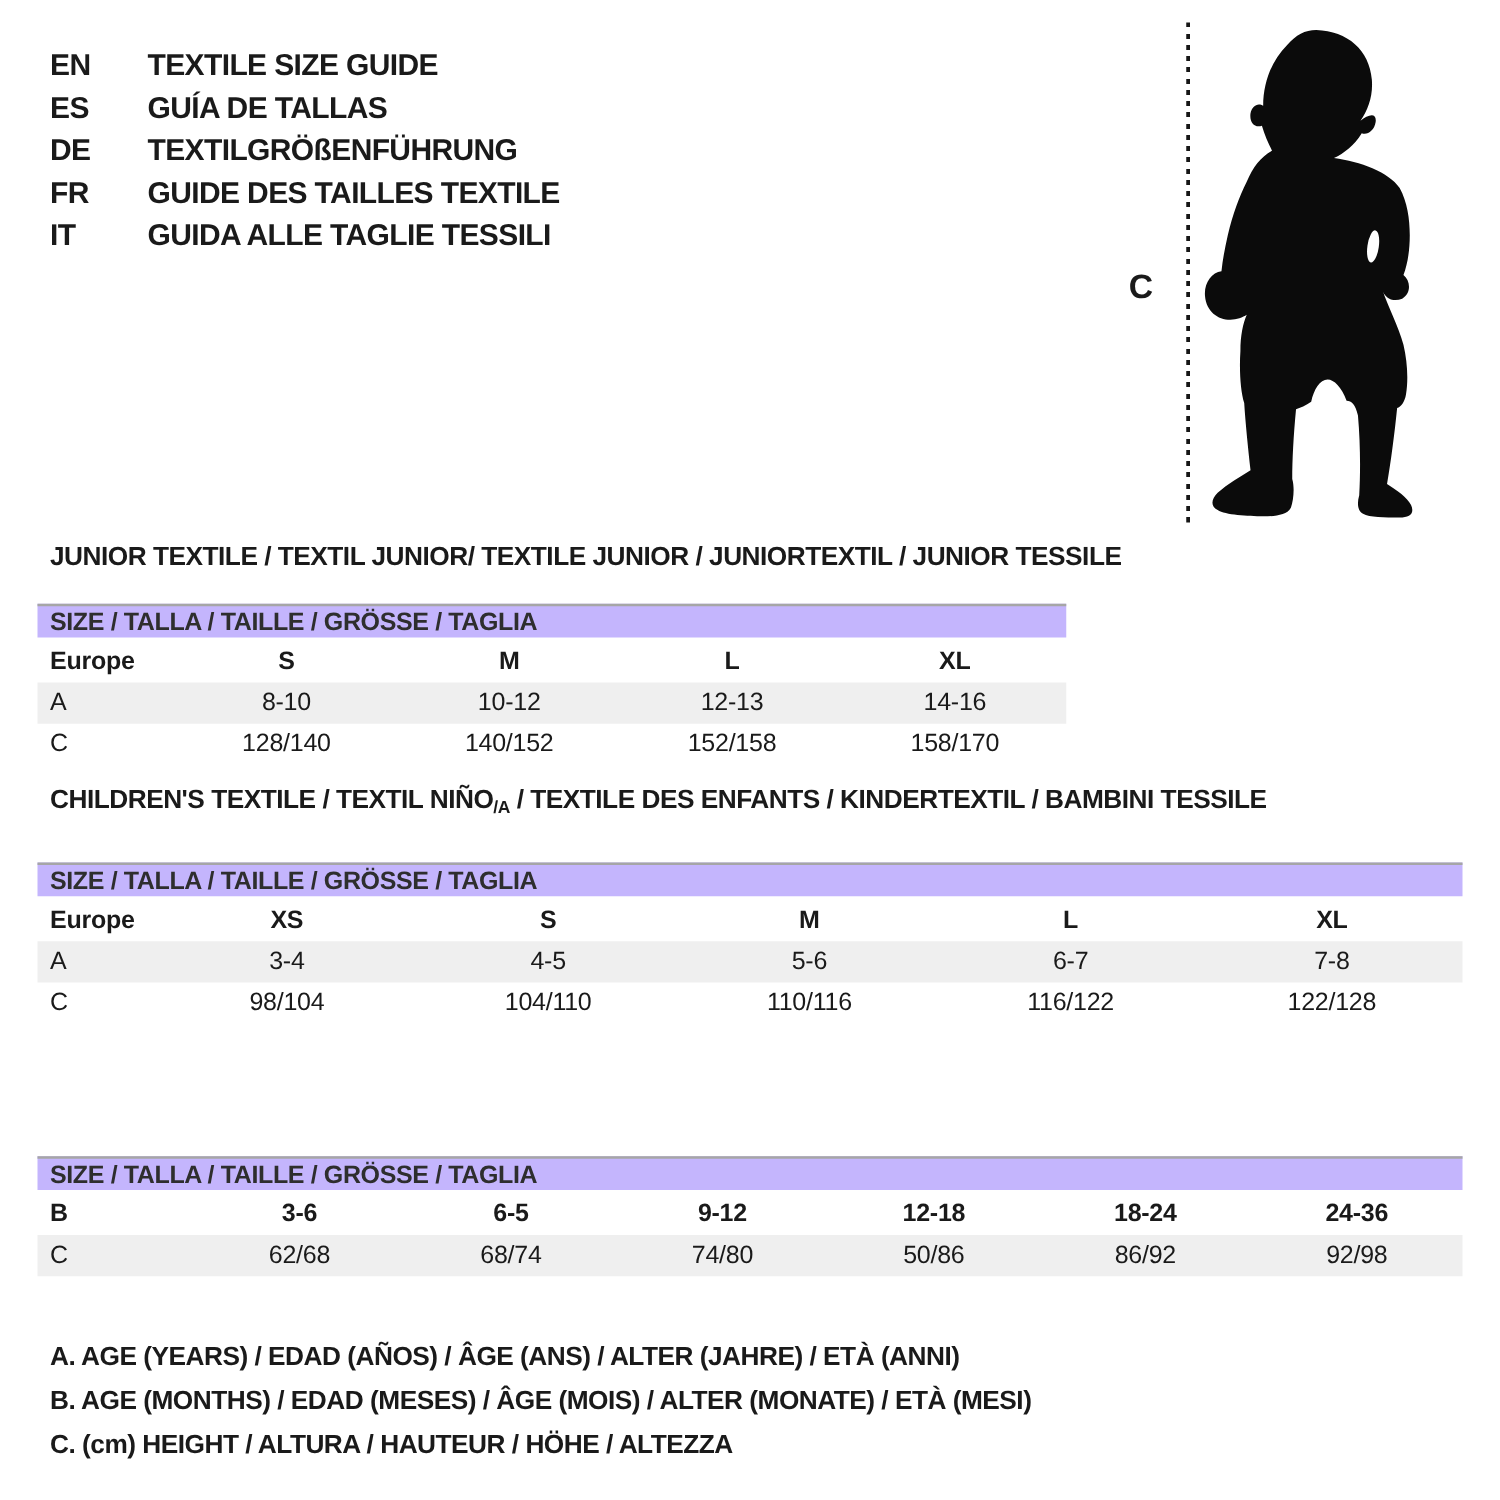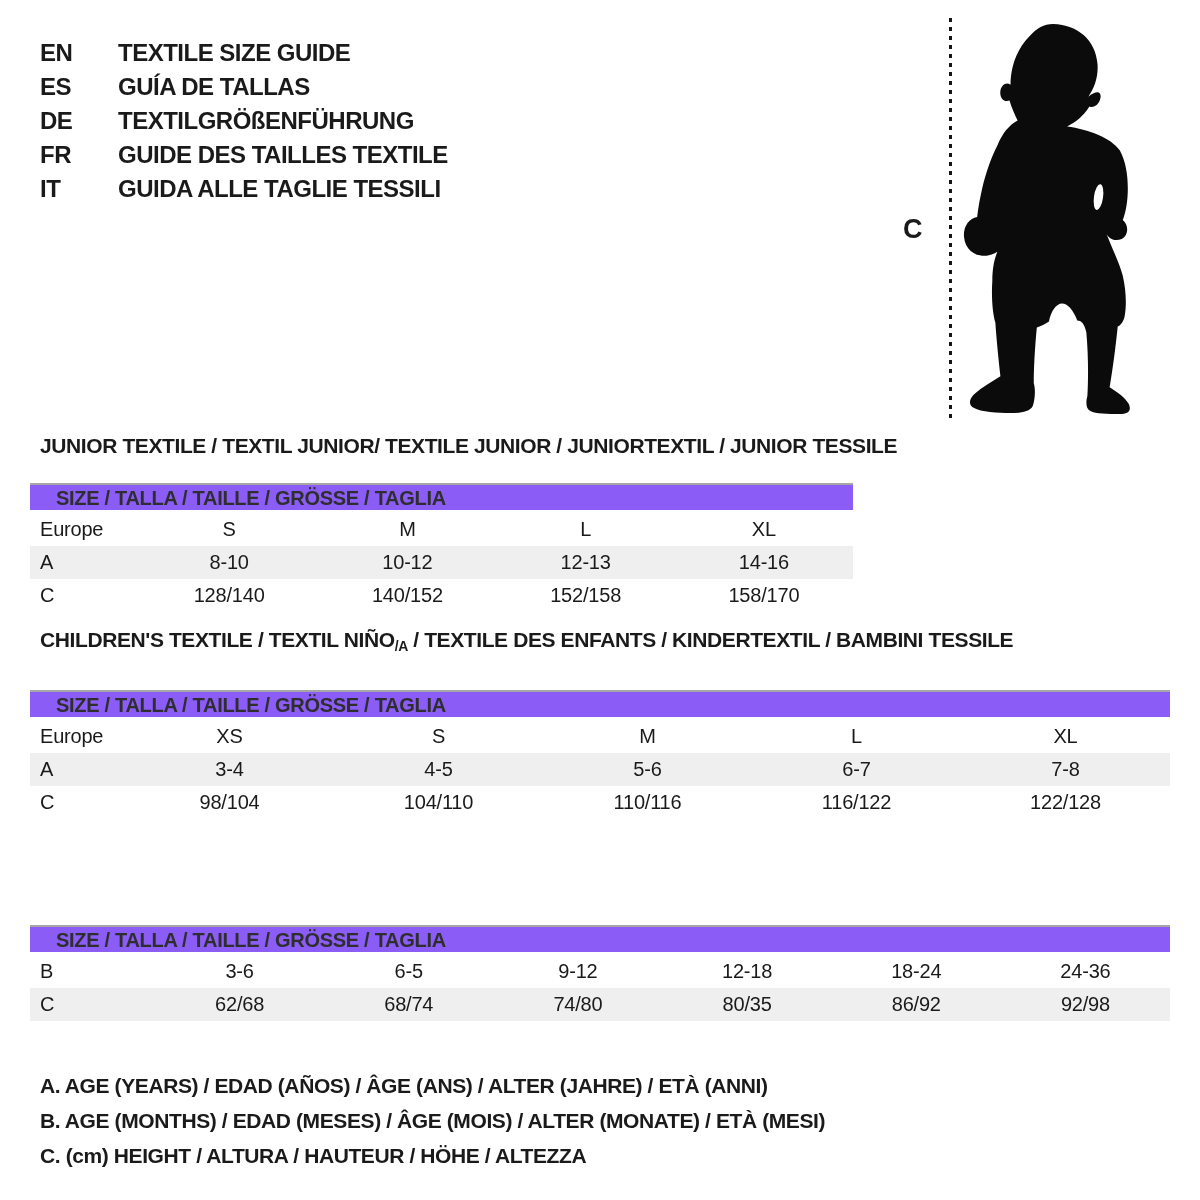--- a/index.html
+++ b/index.html
@@ -18,28 +18,28 @@
     background:repeating-linear-gradient(to bottom,#161616 0 4px,transparent 4px 9px);
   }
   .c-label{position:absolute;left:903px;top:214px;font-size:27px;font-weight:700;}
   .toddler{position:absolute;left:962px;top:22px;}
   
   .sec-title{position:absolute;left:40px;font-size:21px;font-weight:700;letter-spacing:-0.4px;white-space:nowrap;}
   .sec-title .sub{font-size:14px;vertical-align:-4px;}
   .two-line div{height:34px;line-height:34px;}
   
   .band{
-    position:absolute;left:30px;height:27px;background:#8b5cf6;border-top:2px solid #a6a6a6;
+    position:absolute;left:30px;height:27px;background:#c4b5fd;border-top:2px solid #a6a6a6;
     font-size:20px;font-weight:700;letter-spacing:-0.3px;color:#2e2e2e;
-    line-height:27px;padding-left:26px;box-sizing:border-box;
+    line-height:27px;padding-left:10px;box-sizing:border-box;
   }
   
   .tbl{position:absolute;left:30px;font-size:20px;letter-spacing:-0.2px;}
   .t-row{display:flex;align-items:center;height:33px;}
-  .t-row.first{height:34px;}
+  .t-row.first{height:34px;font-weight:bold;}
   .t-row.shaded{background:#efefef;}
   .t-lbl{padding-left:10px;box-sizing:border-box;text-align:left;}
   .t-cell{flex:1;text-align:center;}
   .w-jr{width:823px;}  .w-jr .t-lbl{width:110px;}
   .w-ch{width:1140px;} .w-ch .t-lbl{width:95px;}
   .w-bb{width:1140px;} .w-bb .t-lbl{width:125px;}
   
   .legend{position:absolute;left:40px;top:1068px;}
   .legend div{height:35px;line-height:35px;font-size:21px;font-weight:700;letter-spacing:-0.4px;white-space:nowrap;}
 </style>
@@ -185,21 +185,21 @@
       <div class="t-cell">9-12</div>
       <div class="t-cell">12-18</div>
       <div class="t-cell">18-24</div>
       <div class="t-cell">24-36</div>
     </div>
     <div class="t-row shaded">
       <div class="t-lbl">C</div>
       <div class="t-cell">62/68</div>
       <div class="t-cell">68/74</div>
       <div class="t-cell">74/80</div>
-      <div class="t-cell">80/35</div>
+      <div class="t-cell">50/86</div>
       <div class="t-cell">86/92</div>
       <div class="t-cell">92/98</div>
     </div>
   </div>
 
   <div class="legend">
     <div>A. AGE (YEARS) / EDAD (AÑOS) / ÂGE (ANS) / ALTER (JAHRE) / ETÀ (ANNI)</div>
     <div>B. AGE (MONTHS) / EDAD (MESES) / ÂGE (MOIS) / ALTER (MONATE) / ETÀ (MESI)</div>
     <div>C. (cm) HEIGHT / ALTURA / HAUTEUR / HÖHE / ALTEZZA</div>
   </div>

